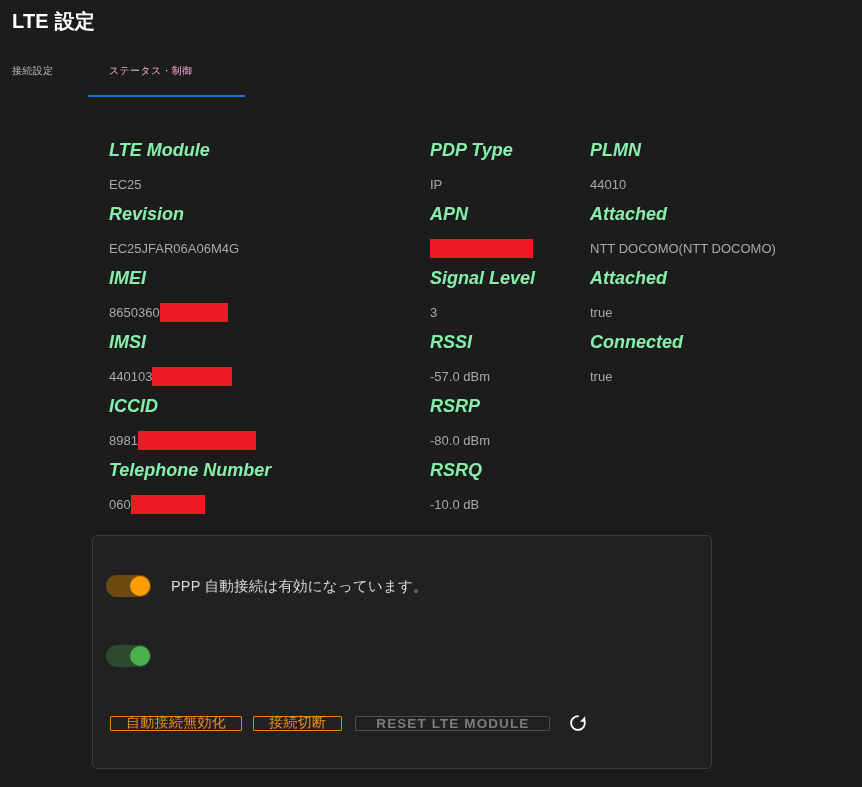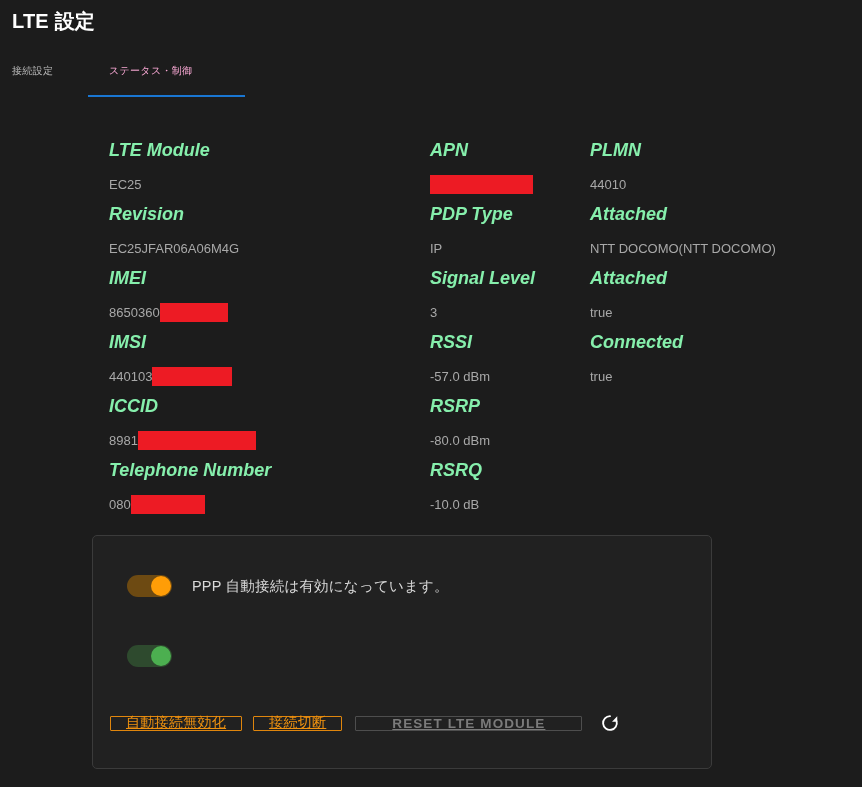--- a/index.html
+++ b/index.html
@@ -108,21 +108,21 @@
     width: 620px;
     height: 234px;
     border: 1px solid #3b3b3b;
     border-radius: 5px;
     background: #212121;
     box-sizing: border-box;
   }
 
   .toggle-row {
     position: absolute;
-    left: 34px;
+    left: 13px;
     display: flex;
     align-items: center;
   }
   #toggle-row-autoconnect { top: 39px; }
   #toggle-row-service     { top: 109px; }
 
   .switch {
     width: 45px;
     height: 22px;
     border-radius: 11px;
@@ -164,35 +164,34 @@
     border-radius: 1px;
     background: transparent;
     font-family: "Liberation Sans", "DejaVu Sans", sans-serif;
     font-size: 14px;
     display: flex;
     align-items: center;
     justify-content: center;
     box-sizing: border-box;
     cursor: pointer;
     white-space: nowrap;
-    text-decoration: underline;
   }
   .btn.orange {
     border: 1px solid #e0860d;
     color: #f0920f;
     padding: 0 15px;
     letter-spacing: 0.3px;
   }
   .btn.disabled {
     border: 1px solid #4e4e4e;
     color: #7b7b7b;
     font-weight: bold;
     font-size: 13.5px;
     letter-spacing: 1.1px;
-    padding: 0 36px;
+    padding: 0 20px;
     cursor: default;
   }
   #btn-gap-1 { width: 11px; flex: none; }
   #btn-gap-2 { width: 13px; flex: none; }
   #btn-gap-3 { width: 13px; flex: none; }
 
   #refresh-button {
     width: 30px;
     height: 30px;
     display: flex;
@@ -244,39 +243,39 @@
     <div class="info-item">
       <div class="info-label">ICCID</div>
       <div class="info-value">
         <span>8981</span>
         <span class="redaction" style="width: 118px;"></span>
       </div>
     </div>
     <div class="info-item">
       <div class="info-label">Telephone Number</div>
       <div class="info-value">
-        <span>080</span>
+        <span>060</span>
         <span class="redaction" style="width: 74px;"></span>
       </div>
     </div>
   </div>
 
   <div class="info-col" id="col-2">
+    <div class="info-item">
+      <div class="info-label">PDP Type</div>
+      <div class="info-value">
+          <span>IP</span>
+        </div>
+    </div>
     <div class="info-item">
       <div class="info-label">APN</div>
       <div class="info-value">
         <span></span>
         <span class="redaction" style="width: 103px;"></span>
       </div>
-    </div>
-    <div class="info-item">
-      <div class="info-label">PDP Type</div>
-      <div class="info-value">
-          <span>IP</span>
-        </div>
     </div>
     <div class="info-item">
       <div class="info-label">Signal Level</div>
       <div class="info-value">
           <span>3</span>
         </div>
     </div>
     <div class="info-item">
       <div class="info-label">RSSI</div>
       <div class="info-value">

